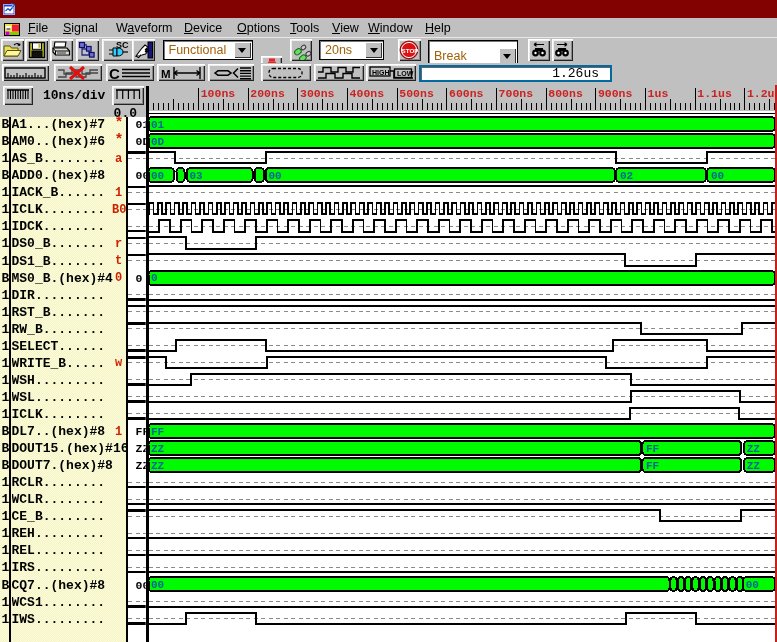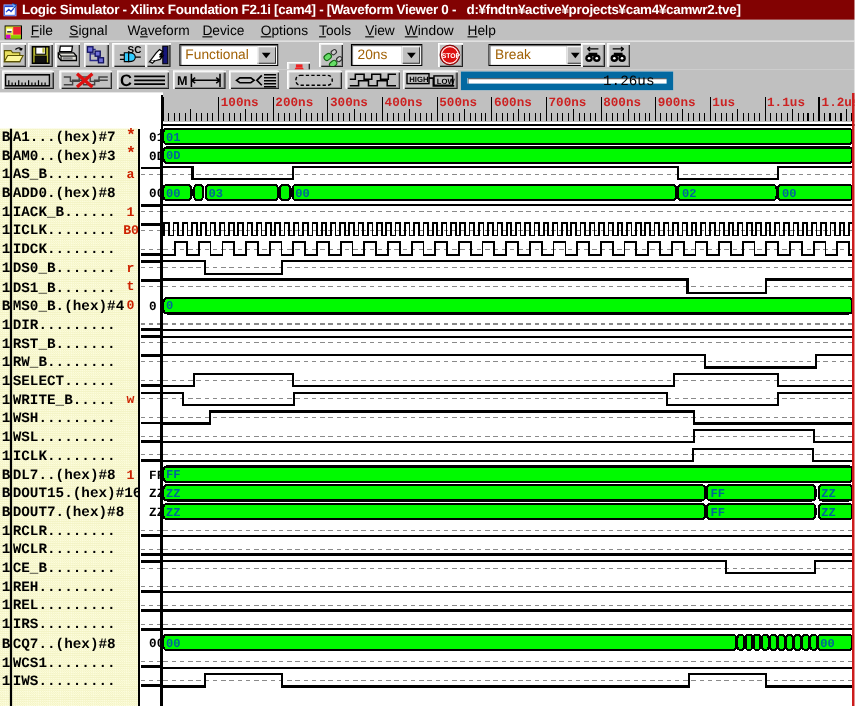--- a/index.html
+++ b/index.html
@@ -10,42 +10,41 @@
 .tb{position:absolute;left:0;width:777px;background:#c0c0c0}
 #tb1{top:36.5px;height:26px;border-top:1px solid #e8e8e8}
 #tb2{top:62.5px;height:21px}
 #hdr{position:absolute;left:0;top:83.5px;width:148.5px;height:33.5px;background:#c0c0c0}
 .btn{position:absolute;background:#c0c0c0;box-shadow:inset 1px 1px 0 #fff,inset 2px 2px 0 #eee,inset -1px -1px 0 #222,inset -2px -2px 0 #8a8a8a;display:flex;align-items:center;justify-content:center}
 .cic{display:flex;align-items:center;justify-content:center}
 .combo{position:absolute;background:#fff;border:1px solid #000;box-shadow:inset 1px 1px 0 #777;display:flex;align-items:center}
 .ct{font:12.5px "Liberation Sans",sans-serif;color:#a16207;margin-left:5px;flex:1}
 .ca{width:17px;height:16px;margin-right:1px;background:#c0c0c0;box-shadow:inset 1px 1px 0 #fff,inset -1px -1px 0 #333;display:flex;align-items:center;justify-content:center}
 .tri{width:0;height:0;border:4px solid transparent;border-top:5px solid #000;margin-top:4px}
-.field{position:absolute;background:#fff;border:6px solid #0369a1;box-shadow:inset 1px 1px 0 #666;display:flex;align-items:center;justify-content:flex-end}
+.field{position:absolute;background:#fff;border:2px solid #0369a1;box-shadow:inset 1px 1px 0 #666;display:flex;align-items:center;justify-content:flex-end}
 .field span{font:13px "Liberation Mono",monospace;color:#000;margin-right:11px}
 #ypanel{position:absolute;left:0;top:117px;width:125.5px;height:525px;background:#f8f8d0;background-image:repeating-conic-gradient(#fdfdde 0 25%,#f3f3c4 0 50%);background-size:2px 2px}
 #yline{position:absolute;left:9.2px;top:117px;width:1.5px;height:525px;background:#000}
 #valcol{position:absolute;left:127.7px;top:117px;width:17.8px;height:525px;background:#fff}
 #wavebg{position:absolute;left:148.5px;top:115.5px;width:628.5px;height:526.5px;background:#fff}
 .nm{position:absolute;left:0;height:15px;line-height:15px;font:bold 13px "Liberation Mono",monospace;color:#000;white-space:pre}
 .pf{position:absolute;left:1.5px}
 .nn{position:absolute;left:11.5px;width:114px;overflow:hidden;display:inline-block}
 .mk{position:absolute;font:bold 12px "Liberation Mono",monospace;color:#cc2200;line-height:14px}
 svg{display:block}
 #wavesvg{position:absolute;left:0;top:0}
 </style></head><body>
 <div id="root">
 <div class="titlebar">
       <svg width="14" height="13" viewBox="0 0 14 13" style="position:absolute;left:3px;top:2px">
         <rect x="0.5" y="2.5" width="11" height="10" fill="#2244cc" stroke="#88aaff"></rect>
         <rect x="1.5" y="4.5" width="9" height="7" fill="#fff"></rect>
         <path d="M2.5 9 l2.5-2.5 2 2 2.5-3" stroke="#2244cc" stroke-width="1.2" fill="none"></path>
         <path d="M8 1 l4 1.5 -2.5 3" fill="#66aaff" stroke="#0a2a8a" stroke-width="0.8"></path>
       </svg>
-      <div class="titletxt">Logic Simulator - Xilinx Foundation F2.1i [cam4] - [Waveform Viewer 0 -   d:¥fndtn¥active¥projects¥cam4¥camwr2.tve]</div>
     </div>
 <div class="menubar">
       <svg width="16" height="13" viewBox="0 0 16 13" style="position:absolute;left:4px;top:5px">
         <rect x="0.5" y="0.5" width="15" height="12" fill="#e8e840" stroke="#000"></rect>
         <rect x="8" y="1.5" width="7" height="7" fill="#ee2233"></rect>
         <rect x="1.5" y="8.5" width="4" height="3.5" fill="#cc00cc"></rect>
         <rect x="6" y="9" width="9" height="3" fill="#88cc00"></rect>
         <rect x="2" y="3" width="5" height="4" fill="#fff"></rect>
         <path d="M2.5 6 h4" stroke="#000"></path>
       </svg>
@@ -157,21 +156,21 @@
       </div>
       <div class="btn" style="left:397.5px;top:1.5px;width:23px;height:22px">
         <span class="cic">
           <svg width="20" height="20" viewBox="0 0 20 20">
             <circle cx="10" cy="10" r="9" fill="#dd1111" stroke="#660000" stroke-width="0.8"></circle>
             <circle cx="10" cy="10" r="7.6" fill="none" stroke="#fff" stroke-width="1"></circle>
             <text x="2.6" y="12.6" font-family="Liberation Sans" font-size="6.2" font-weight="bold" fill="#fff">STOP</text>
           </svg>
         </span>
       </div>
-      <div class="combo" style="left:444px;top:2.5px;width:89.5px;height:20px">
+      <div class="combo" style="left:428px;top:2.5px;width:89.5px;height:32px">
         <span class="ct">Break</span>
         <span class="ca">
           <span class="tri"></span>
         </span>
       </div>
       <div class="btn" style="left:528px;top:1.5px;width:21.5px;height:22px">
         <span class="cic">
           <svg width="18" height="18" viewBox="0 0 18 18">
             <path d="M4 3.5 L14 3.5 M4 3.5 l2.5-1.8 M4 3.5 l2.5 1.8" stroke="#000" stroke-width="1.2" fill="none"></path>
             <path d="M5 7 L13 7 L13 10 L5 10 Z" fill="#000"></path>
@@ -261,20 +260,40 @@
             <text x="4" y="9.5" font-family="Liberation Sans" font-size="7" font-weight="bold" fill="#000">HIGH</text>
             <path d="M22 6 H26 V13 H45" stroke="#000" stroke-width="1.6" fill="none"></path>
             <rect x="26.5" y="4" width="17" height="8.5" fill="none" stroke="#000" stroke-width="1.3"></rect>
             <text x="29" y="11" font-family="Liberation Sans" font-size="7" font-weight="bold" fill="#000">LOW</text>
           </svg>
         </span>
       </div>
       <div class="field" style="left:419px;top:2px;width:193px;height:17px">
         <span>1.26us</span>
       </div>
+    </div>
+<div id="hdr">
+      <div class="btn" style="left:3px;top:2px;width:30px;height:19px">
+        <span class="cic">
+          <svg width="26" height="16" viewBox="0 0 26 16">
+            <path d="M2 3 H24" stroke="#000" stroke-width="1.6"></path>
+            <path d="M3 3 V12 M5.5 3 V12 M8 3 V12 M10.5 3 V12 M13 3 V12 M15.5 3 V12 M18 3 V12 M20.5 3 V12 M23 3 V12" stroke="#000" stroke-width="1.1"></path>
+          </svg>
+        </span>
+      </div>
+      <div style="position:absolute;left:43px;top:4px;font:bold 13px 'Liberation Mono',monospace;color:#000">10ns/div</div>
+      <div class="btn" style="left:112px;top:2px;width:32px;height:19px">
+        <span class="cic">
+          <svg width="28" height="16" viewBox="0 0 28 16">
+            <path d="M2 3 H26" stroke="#000" stroke-width="1.6"></path>
+            <path d="M3 3 V12 M8.7 3 V12 M14.4 3 V12 M20.1 3 V12 M25.5 3 V12" stroke="#000" stroke-width="1.2"></path>
+          </svg>
+        </span>
+      </div>
+      <div style="position:absolute;left:0;top:22.5px;width:137px;text-align:right;font:bold 13px 'Liberation Mono',monospace;color:#000">0.0</div>
     </div>
 <div id="ypanel"></div>
 <div id="yline"></div>
 <div id="valcol"></div>
 <div id="wavebg"></div>
 <svg id="wavesvg" width="777" height="642" viewBox="0 0 777 642" shape-rendering="crispEdges">
 <rect x="146" y="86" width="2.5" height="556" fill="#000"></rect>
 <rect x="148.5" y="84" width="628.5" height="27" fill="#c0c0c0"></rect>
 <path d="M148.5 88V110M153.5 103V110M158.5 103V110M163.5 103V110M168.5 103V110M173.5 99V110M178.5 103V110M183.5 103V110M188.5 103V110M193.5 103V110M198.5 88V110M203.5 103V110M208.5 103V110M213.5 103V110M218.5 103V110M223.5 99V110M228.5 103V110M233.5 103V110M238.5 103V110M243.5 103V110M248.5 88V110M253.5 103V110M258.5 103V110M263.5 103V110M268.5 103V110M273.5 99V110M278.5 103V110M283.5 103V110M288.5 103V110M293.5 103V110M297.5 88V110M302.5 103V110M307.5 103V110M312.5 103V110M317.5 103V110M322.5 99V110M327.5 103V110M332.5 103V110M337.5 103V110M342.5 103V110M347.5 88V110M352.5 103V110M357.5 103V110M362.5 103V110M367.5 103V110M372.5 99V110M377.5 103V110M382.5 103V110M387.5 103V110M392.5 103V110M397.5 88V110M402.5 103V110M407.5 103V110M412.5 103V110M417.5 103V110M422.5 99V110M427.5 103V110M432.5 103V110M437.5 103V110M441.5 103V110M446.5 88V110M451.5 103V110M456.5 103V110M461.5 103V110M466.5 103V110M471.5 99V110M476.5 103V110M481.5 103V110M486.5 103V110M491.5 103V110M496.5 88V110M501.5 103V110M506.5 103V110M511.5 103V110M516.5 103V110M521.5 99V110M526.5 103V110M531.5 103V110M536.5 103V110M541.5 103V110M546.5 88V110M551.5 103V110M556.5 103V110M561.5 103V110M566.5 103V110M571.5 99V110M576.5 103V110M581.5 103V110M586.5 103V110M590.5 103V110M595.5 88V110M600.5 103V110M605.5 103V110M610.5 103V110M615.5 103V110M620.5 99V110M625.5 103V110M630.5 103V110M635.5 103V110M640.5 103V110M645.5 88V110M650.5 103V110M655.5 103V110M660.5 103V110M665.5 103V110M670.5 99V110M675.5 103V110M680.5 103V110M685.5 103V110M690.5 103V110M695.5 88V110M700.5 103V110M705.5 103V110M710.5 103V110M715.5 103V110M720.5 99V110M725.5 103V110M730.5 103V110M734.5 103V110M739.5 103V110M744.5 88V110M749.5 103V110M754.5 103V110M759.5 103V110M764.5 103V110M769.5 99V110M774.5 103V110" stroke="#000" stroke-width="1" fill="none"></path>
 <text x="200.7" y="96.5" font-family="Liberation Mono, monospace" font-size="11.5" font-weight="bold" fill="#cc2222">100ns</text>
@@ -437,21 +456,21 @@
 <line x1="128" y1="601.5" x2="145.5" y2="601.5" stroke="#8a8a8a" stroke-width="1" stroke-dasharray="4 3.5"></line>
 <rect x="128" y="604.9" width="17.5" height="2.6" fill="#000"></rect>
 <line x1="128" y1="618.5" x2="145.5" y2="618.5" stroke="#8a8a8a" stroke-width="1" stroke-dasharray="4 3.5"></line>
 <rect x="128" y="622.0" width="17.5" height="2.6" fill="#000"></rect>
       </g>
 <rect x="145.8" y="117" width="2.6" height="525" fill="#000"></rect>
 </svg>
 <div id="names">
       <div class="nm" style="top:117.1px"><span class="pf">B</span><span class="nn">A1...(hex)#7</span></div>
 <div class="mk" style="top:117.1px;left:114.5px;font-size:15px">*</div>
-<div class="nm" style="top:134.2px"><span class="pf">B</span><span class="nn">AM0..(hex)#3</span></div>
+<div class="nm" style="top:134.2px"><span class="pf">B</span><span class="nn">AM0..(hex)#6</span></div>
 <div class="mk" style="top:134.2px;left:114.5px;font-size:15px">*</div>
 <div class="nm" style="top:151.2px"><span class="pf">1</span><span class="nn">AS_B........</span></div>
 <div class="mk" style="top:151.7px;left:115.0px">a</div>
 <div class="nm" style="top:168.2px"><span class="pf">B</span><span class="nn">ADD0.(hex)#8</span></div>
 <div class="nm" style="top:185.3px"><span class="pf">1</span><span class="nn">IACK_B......</span></div>
 <div class="mk" style="top:185.8px;left:115.0px">1</div>
 <div class="nm" style="top:202.3px"><span class="pf">1</span><span class="nn">ICLK........</span></div>
 <div class="mk" style="top:202.8px;left:112.0px">B0</div>
 <div class="nm" style="top:219.4px"><span class="pf">1</span><span class="nn">IDCK........</span></div>
 <div class="nm" style="top:236.4px"><span class="pf">1</span><span class="nn">DS0_B.......</span></div>

